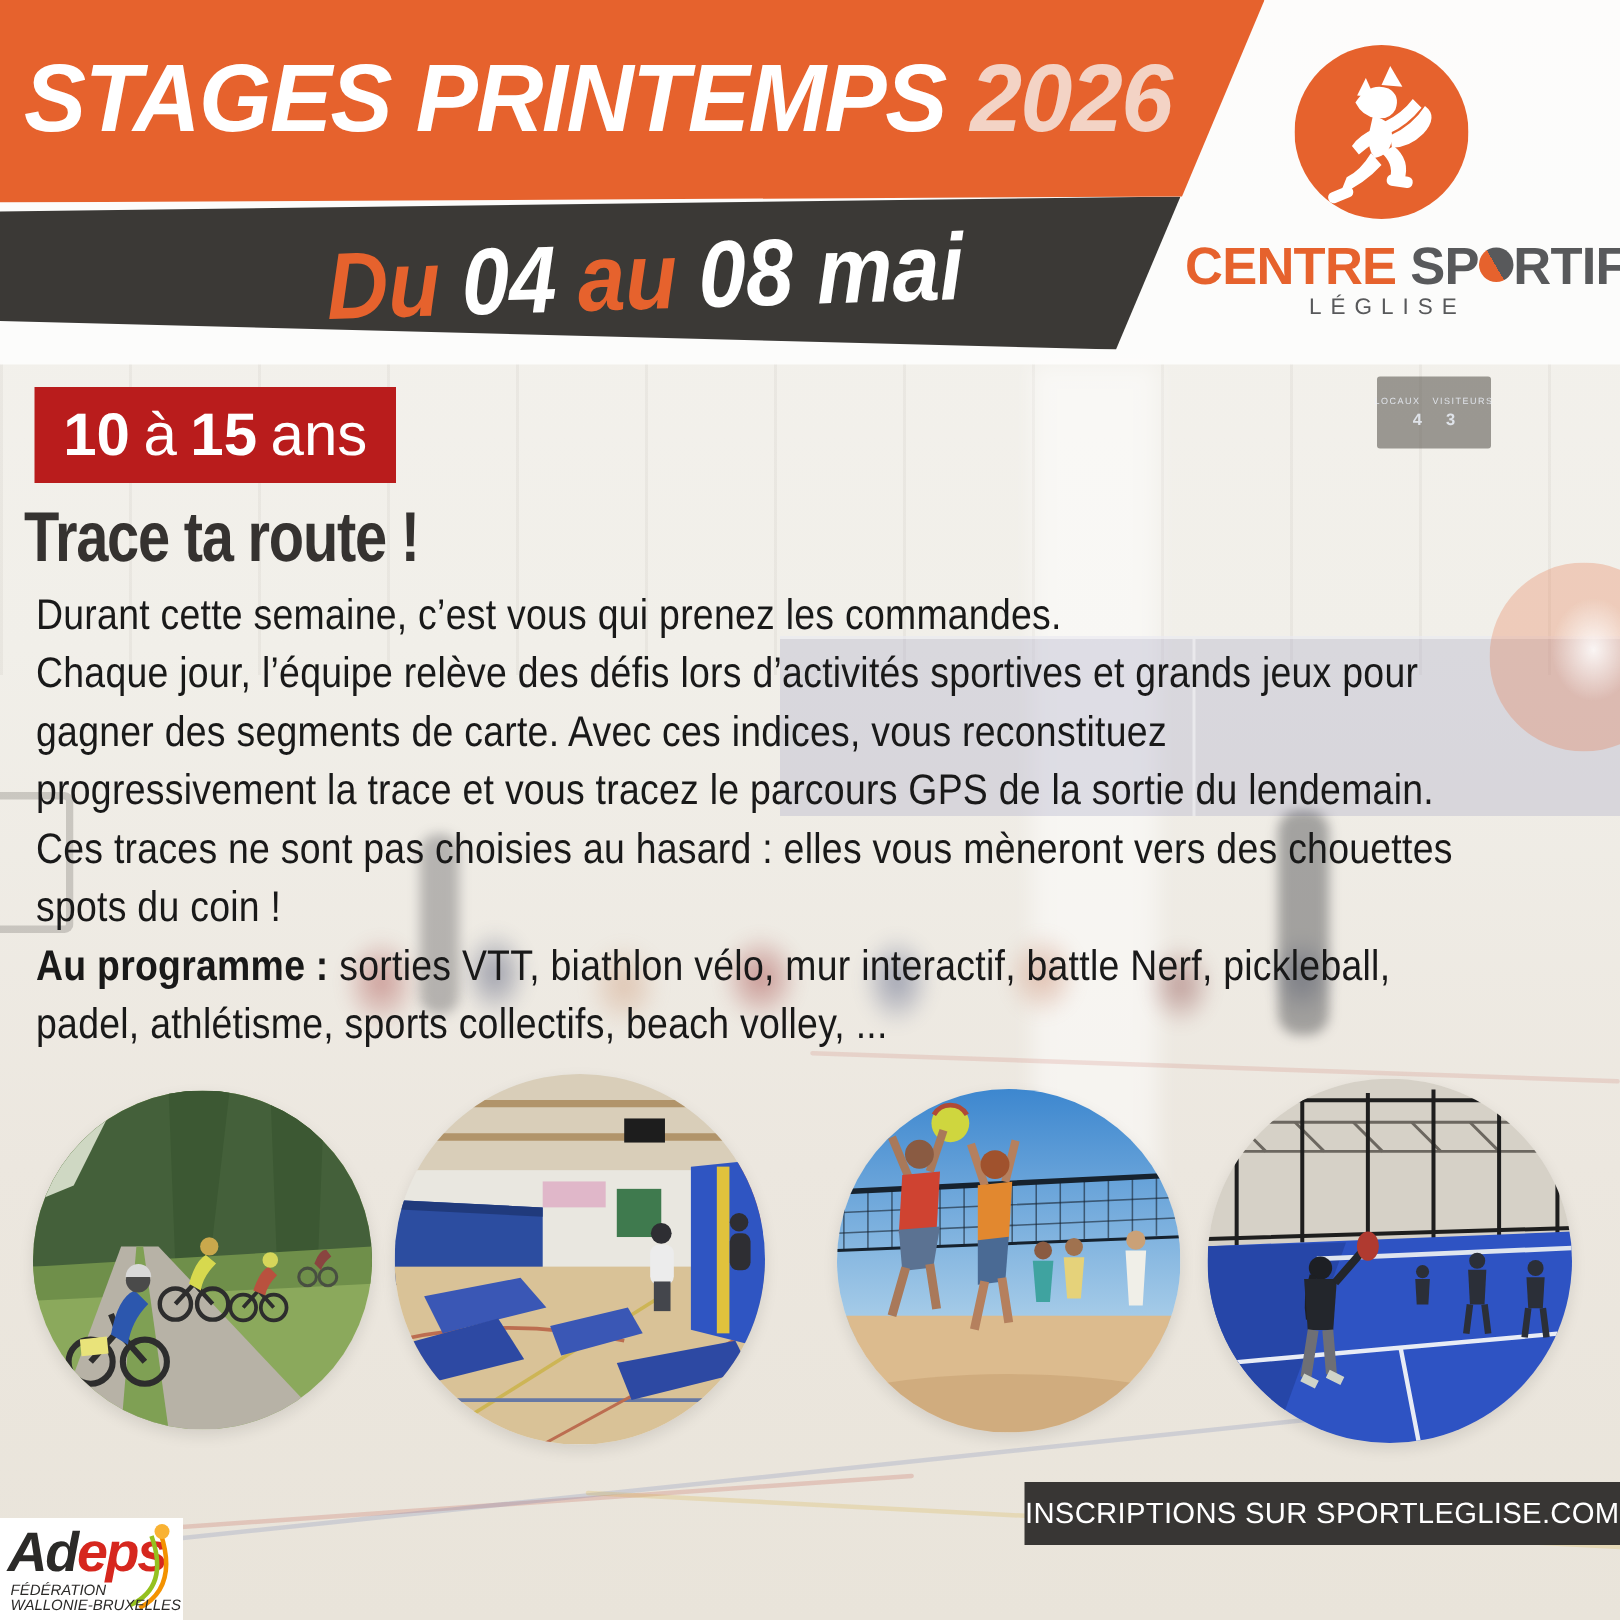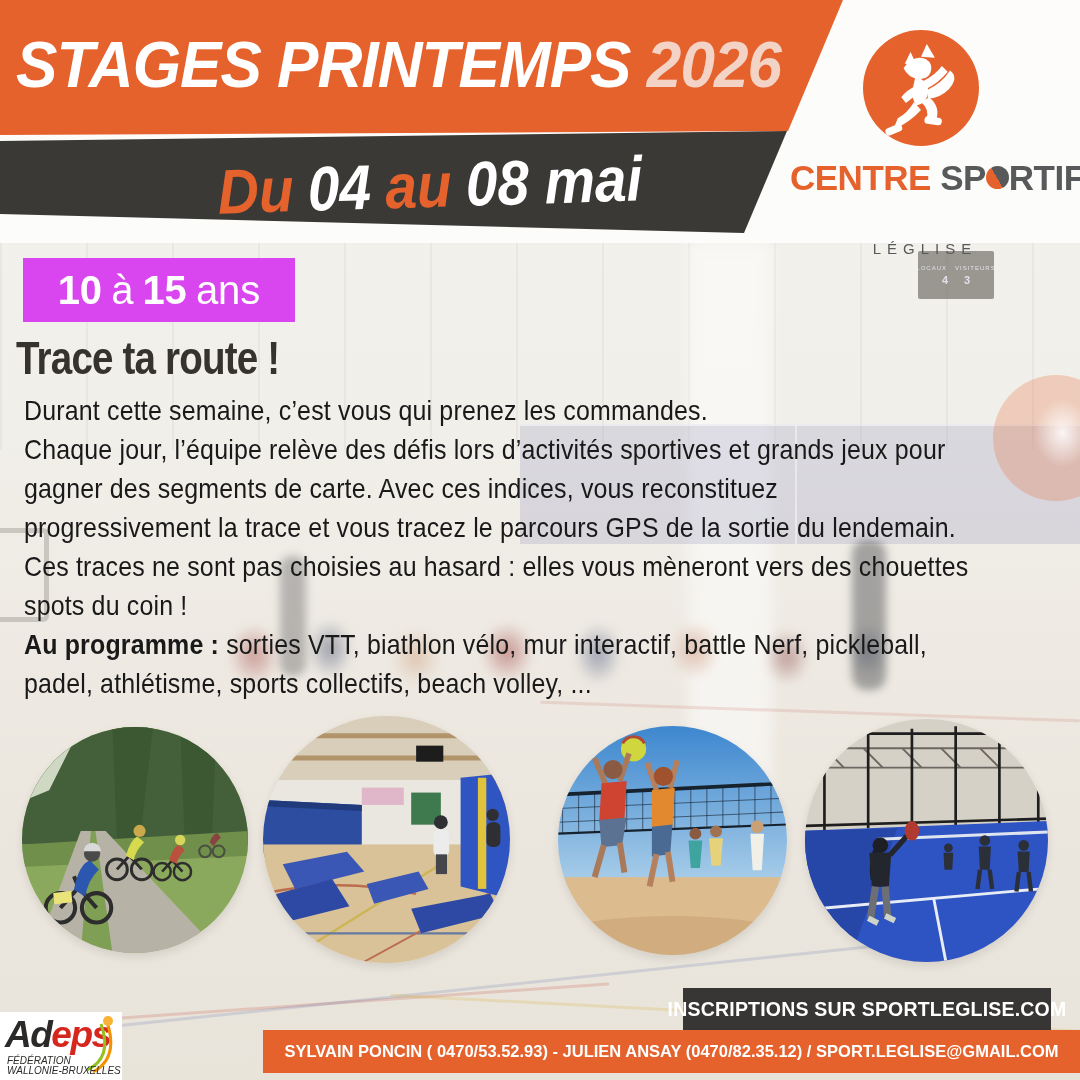--- a/index.html
+++ b/index.html
@@ -55,42 +55,42 @@
   
   .logo-card{left:790px;top:20px;width:270px;height:210px;z-index:7;}
   .logo-circle{position:absolute;left:73px;top:10px;width:116px;height:116px;}
   .logo-wordmark{position:absolute;left:0;top:138px;width:270px;text-align:center;font-weight:bold;font-size:35px;
     letter-spacing:-0.5px;white-space:nowrap;}
   .logo-wordmark .centre{color:#E6622D;}
   .logo-wordmark .sportif{color:#58595B;}
   .logo-o{display:inline-block;width:23px;height:23px;border-radius:50%;
     background:linear-gradient(240deg,#58595B 52%,#E6622D 52%);vertical-align:1px;}
   .logo-sub{position:absolute;left:0;top:176px;width:270px;text-align:center;font-size:15px;letter-spacing:6px;
-    color:#58595B;margin-top:44px;}
-  
-  .age-badge{left:23px;top:258px;width:272px;height:64px;background:#d946ef;z-index:4;display:flex;align-items:center;
+    color:#58595B;}
+  
+  .age-badge{left:23px;top:258px;width:241px;height:64px;background:#b91c1c;z-index:4;display:flex;align-items:center;
     justify-content:center;gap:9px;font-size:40px;color:#fff;white-space:nowrap;}
   .age-badge .b{font-weight:bold;}
   .price-badge{left:264px;top:258px;width:90px;height:64px;background:#383634;z-index:4;display:flex;align-items:center;
     justify-content:center;font-size:37px;color:#fff;}
   .headline{left:16px;top:330px;z-index:4;font-weight:bold;font-size:47px;color:#353230;letter-spacing:-1px;
     white-space:nowrap;transform:scaleX(0.82);transform-origin:0 0;}
   .copy{left:24px;top:391px;z-index:4;transform:scaleX(0.875);transform-origin:0 0;color:#191919;}
   .copy .line{font-size:28.5px;line-height:39px;white-space:nowrap;letter-spacing:0.2px;}
   .copy strong{font-weight:bold;}
   
   .photo{border-radius:50%;overflow:hidden;z-index:4;box-shadow:0 4px 10px rgba(0,0,0,0.10);}
   .photo svg{display:block;width:100%;height:100%;}
   .photo.c1{left:22px;top:727px;width:226px;height:226px;}
   .photo.c2{left:263px;top:716px;width:247px;height:247px;}
   .photo.c3{left:558px;top:726px;width:229px;height:229px;}
   .photo.c4{left:805px;top:719px;width:243px;height:243px;}
   
-  .inscriptions{left:683px;top:988px;width:368px;height:42px;background:#383634;z-index:6;display:flex;align-items:center;
-    justify-content:center;color:#fff;font-weight:bold;font-size:19.5px;letter-spacing:0.2px;white-space:nowrap;}
+  .inscriptions{left:683px;top:988px;width:397px;height:42px;background:#383634;z-index:6;display:flex;align-items:center;
+    justify-content:center;color:#fff;font-weight:normal;font-size:19.5px;letter-spacing:0.2px;white-space:nowrap;}
   .contact-bar{left:263px;top:1030px;width:817px;height:43px;background:#E6622D;z-index:6;display:flex;align-items:center;
     justify-content:center;color:#fff;font-weight:bold;font-size:16.5px;white-space:nowrap;}
   .adeps-card{left:0;top:1012px;width:122px;height:68px;background:#ffffff;z-index:6;}
   .adeps-word{position:absolute;left:5px;top:2px;font-size:37px;font-style:italic;font-weight:bold;letter-spacing:-1.5px;
     white-space:nowrap;}
   .adeps-word .dark{color:#2b2a28;}
   .adeps-word .red{color:#d6271e;}
   .adeps-sub{position:absolute;left:7px;top:44px;font-size:10px;font-style:italic;color:#2b2a28;line-height:10px;
     white-space:nowrap;}
   .adeps-swoosh{position:absolute;right:3px;top:2px;width:36px;height:64px;}
@@ -339,21 +339,20 @@
         <circle cx="90" cy="52" r="2.2"></circle>
           <polygon points="87.5,54.5 92.5,54.5 92,63 88,63"></polygon>
         <path d="M88,63 L87,71 M92,63 L93,71" stroke="#2b2f38" stroke-width="1.8" fill="none"></path>
         <circle cx="59" cy="53" r="1.8"></circle>
           <polygon points="57,55 61,55 60.6,62 57.4,62"></polygon>
       </g>
     </svg>
   </div>
 
   <div class="abs inscriptions">INSCRIPTIONS SUR SPORTLEGLISE.COM</div>
-  <div class="abs contact-bar">SYLVAIN PONCIN ( 0470/53.52.93) - JULIEN ANSAY (0470/82.35.12) / SPORT.LEGLISE@GMAIL.COM</div>
 
   <div class="abs adeps-card">
     <div class="adeps-word">
       <span class="dark">Ad</span><span class="red">eps</span>
     </div>
     <svg class="adeps-swoosh" viewBox="0 0 36 64">
       <path d="M4,56 Q30,44 18,10" stroke="#95C11F" stroke-width="3" fill="none"></path>
       <path d="M10,58 Q36,44 24,8" stroke="#F39200" stroke-width="3" fill="none"></path>
       <circle cx="25" cy="7" r="5" fill="#F9B233"></circle>
     </svg>

